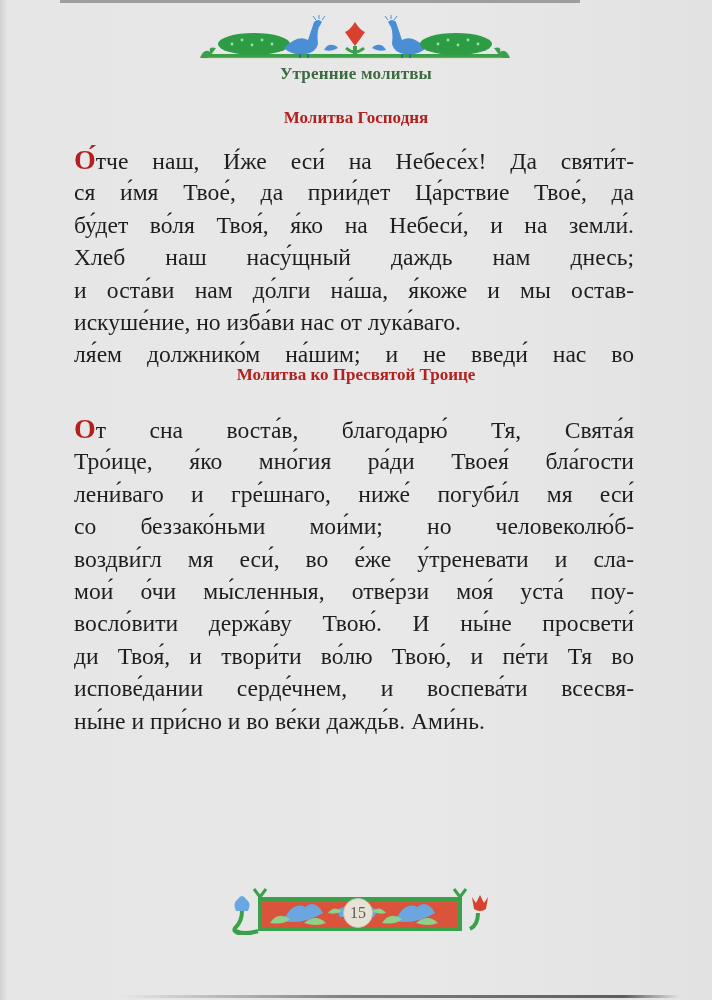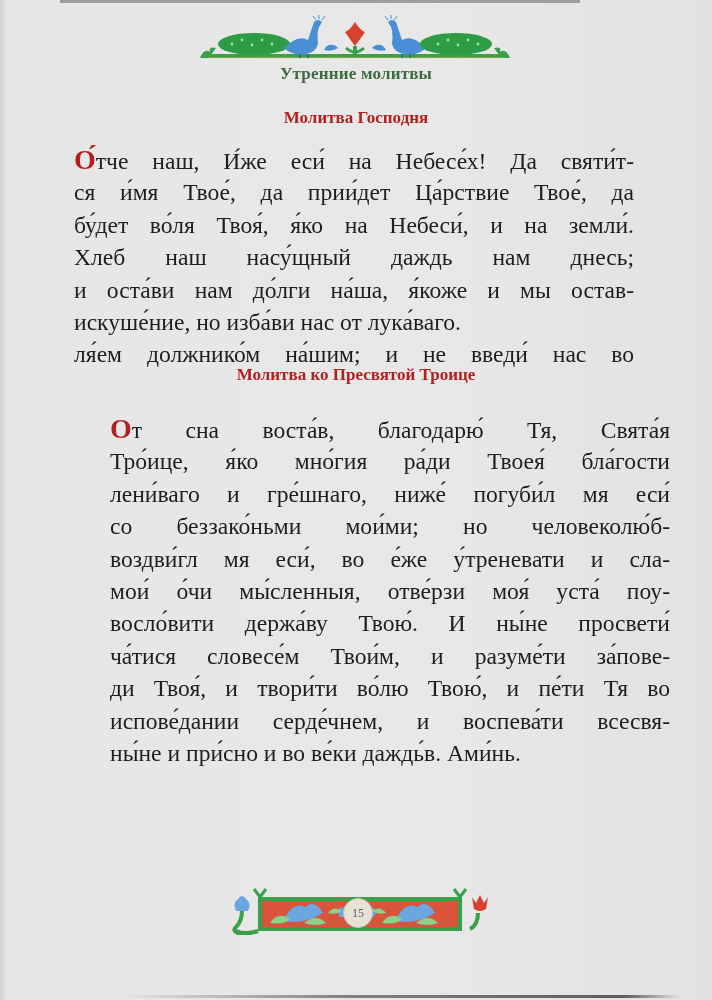--- a/index.html
+++ b/index.html
@@ -30,28 +30,28 @@
   .heading.h2 { top:356px;margin-top:9px; }
 
   .body {
     position:absolute; left:74px; width:560px;
     font-family: "Liberation Serif", serif; font-size:23.6px; color:#1e1e1e;
     line-height:26px; text-align:justify; text-align-last:left;
   }
   .body .line { display:block; text-align:justify; text-align-last:justify; white-space:nowrap; height:32.4px; }
   .body .line.last { text-align-last:left; }
   .body.b1 { top:147px; }
-  .body.b2 { top:416px;margin-left:36px; }
+  .body.b2 { top:416px; }
   .dropcap { color:#b3201f; font-weight:bold; font-size:28px; }
 
   .footer-ornament { position:absolute; left:228px; top:883px; width:262px; height:60px; }
   .page-number {
     position:absolute; left:343px; top:898px; width:28px; height:28px; border-radius:50%;
     background:#e6e2d6; border:1px solid #c9c2b2;
-    font-family:"Liberation Serif", serif; font-size:12px; color:#5a5a5a;
+    font-family:"Liberation Serif", serif; font-size:16px; color:#5a5a5a;
     text-align:center; line-height:28px;
   }
 </style>
 </head>
 <body>
 
 <div class="page">
   <div class="top-edge"></div>
   <div class="bottom-edge"></div>
 
@@ -113,21 +113,20 @@
 
   <div class="heading h2">Молитва ко Пресвятой Троице</div>
   <div class="body b2">
     <span class="line"><span class="dropcap">О</span><span>т сна воста́в, благодарю́ Тя, Свята́я</span></span>
     <span class="line">Тро́ице, я́ко мно́гия ра́ди Твоея́ бла́гости</span>
     <span class="line">лени́ваго и гре́шнаго, ниже́ погуби́л мя еси́</span>
     <span class="line">со беззако́ньми мои́ми; но человеколю́б-</span>
     <span class="line">воздви́гл мя еси́, во е́же у́треневати и сла-</span>
     <span class="line">мои́ о́чи мы́сленныя, отве́рзи моя́ уста́ поу-</span>
     <span class="line">восло́вити держа́ву Твою́. И ны́не просвети́</span>
-    <span class="line">ча́тися словесе́м Твои́м, и разуме́ти за́пове-</span>
     <span class="line">ди Твоя́, и твори́ти во́лю Твою́, и пе́ти Тя во</span>
     <span class="line">испове́дании серде́чнем, и воспева́ти всесвя-</span>
     <span class="line last">ны́не и при́сно и во ве́ки даждь́в. Ами́нь.</span>
   </div>
 
   <svg class="footer-ornament" viewBox="0 0 262 60">
 
     <path d="M8 28 q-4 -8 2 -12 q4 -6 8 0 q6 4 2 12z" fill="#6aa6e0"></path>
     <path d="M14 28 q0 10 -6 16 q-4 4 2 6 l14 0" stroke="#3aa04a" stroke-width="4" fill="none"></path>
 

